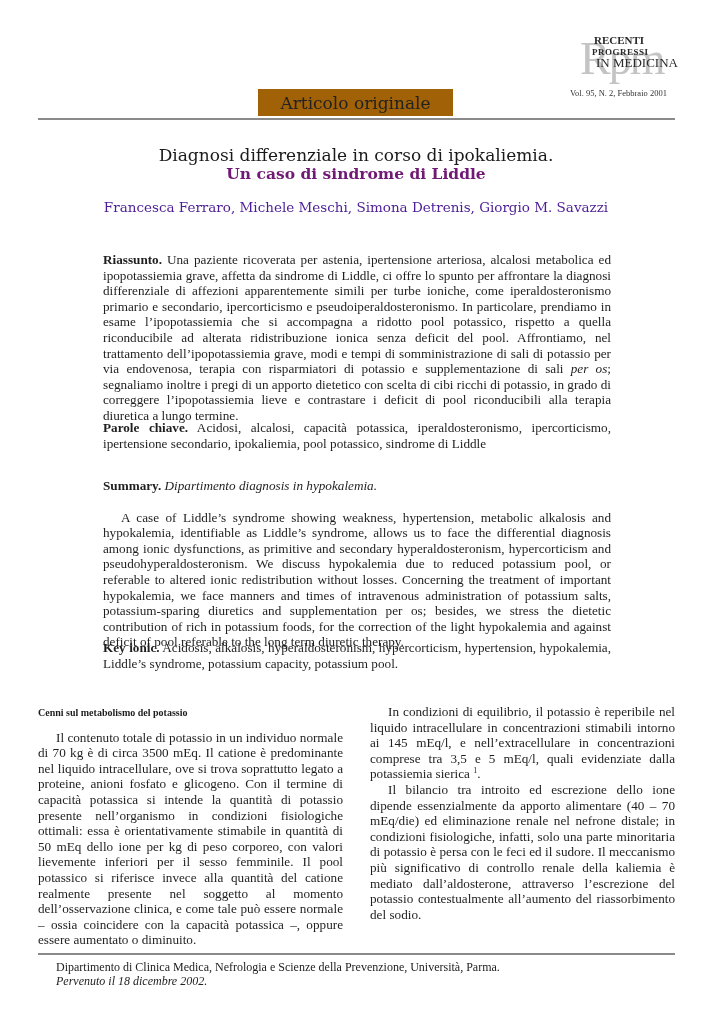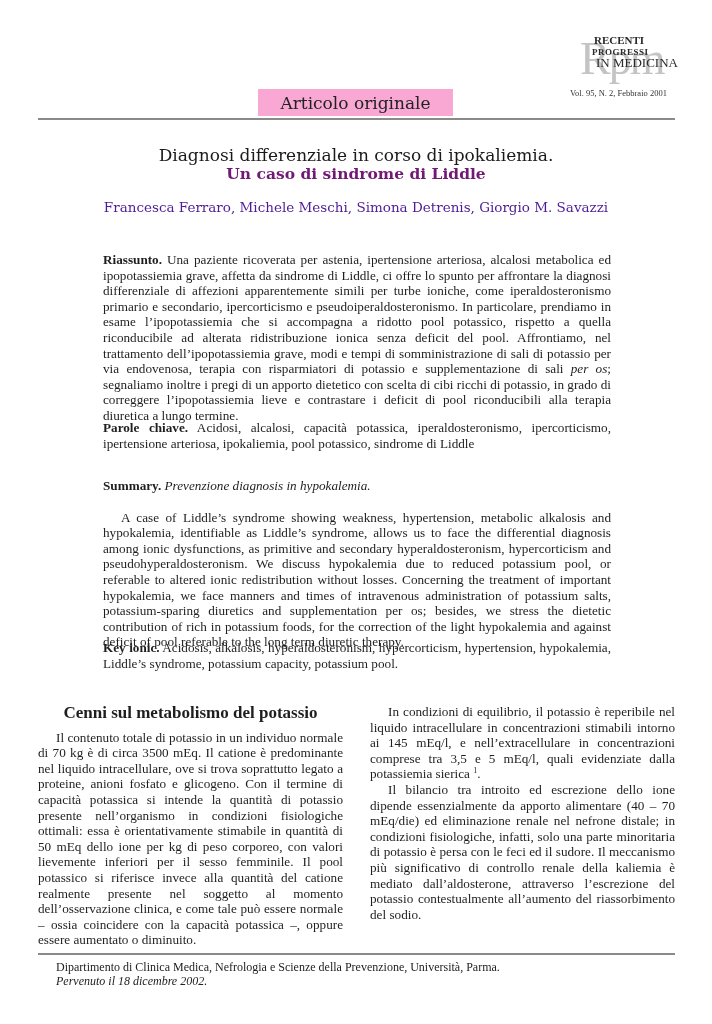--- a/index.html
+++ b/index.html
@@ -39,21 +39,21 @@
 
     .issue {
       left: 570px; top: 88px; width: 120px;
       font-family: "Liberation Serif", serif;
       font-size: 8.5px; color: #333; white-space: nowrap;
     }
 
     
     .section-tab {
       left: 258px; top: 89px; width: 195px; height: 27px;
-      background: #f9a8d4;
+      background: #a16207;
       font-family: "DejaVu Serif", serif;
       font-size: 17px; color: #222;
       text-align: center; line-height: 28px;
     }
     .header-rule {
       left: 38px; top: 118px; width: 637px; height: 2px; background: #8a8a8a;
     }
 
     
     .title {
@@ -89,22 +89,22 @@
     .col {
       width: 305px;
       font-family: "Liberation Serif", serif;
       font-size: 13.2px; line-height: 15.6px; text-align: justify;
       color: #1e1e1e;
     }
     .col p { margin: 0; }
     .col-left { left: 38px; top: 705px; }
     .col-right { left: 370px; top: 704px; }
     .col-heading {
-      font-weight: bold; font-size: 17px; margin-bottom: 9px !important;
-      text-align: center;
+      font-weight: bold; font-size: 10px; margin-bottom: 9px !important;
+      text-align: left;
     }
     sup { font-size: 8px; line-height: 0; }
 
     
     .footer-rule {
       left: 38px; top: 953px; width: 637px; height: 1.5px; background: #8a8a8a;
     }
     .footer {
       left: 56px; top: 960px; width: 600px;
       font-family: "Liberation Serif", serif;
@@ -132,27 +132,27 @@
 <div class="abs authors">Francesca Ferraro, Michele Meschi, Simona Detrenis, Giorgio M. Savazzi</div>
 
 <div class="abs block riassunto">
   <p>
     <span class="lbl">Riassunto.</span><span> Una paziente ricoverata per astenia, ipertensione arteriosa, alcalosi metabolica ed ipopotassiemia grave, affetta da sindrome di Liddle, ci offre lo spunto per affrontare la diagnosi differenziale di affezioni apparentemente simili per turbe ioniche, come iperaldosteronismo primario e secondario, ipercorticismo e pseudoiperaldosteronismo. In particolare, prendiamo in esame l’ipopotassiemia che si accompagna a ridotto pool potassico, rispetto a quella riconducibile ad alterata ridistribuzione ionica senza deficit del pool. Affrontiamo, nel trattamento dell’ipopotassiemia grave, modi e tempi di somministrazione di sali di potassio per via endovenosa, terapia con risparmiatori di potassio e supplementazione di sali </span><em>per os</em><span>; segnaliamo inoltre i pregi di un apporto dietetico con scelta di cibi ricchi di potassio, in grado di correggere l’ipopotassiemia lieve e contrastare i deficit di pool riconducibili alla terapia diuretica a lungo termine.</span>
   </p>
 </div>
 
 <div class="abs block parole">
   <p>
-    <span class="lbl">Parole chiave.</span><span> Acidosi, alcalosi, capacità potassica, iperaldosteronismo, ipercorticismo, ipertensione arteriosa, ipokaliemia, pool potassico, sindrome di Liddle</span>
+    <span class="lbl">Parole chiave.</span><span> Acidosi, alcalosi, capacità potassica, iperaldosteronismo, ipercorticismo, ipertensione secondario, ipokaliemia, pool potassico, sindrome di Liddle</span>
   </p>
 </div>
 
 <div class="abs block summary">
   <p>
-    <span class="lbl">Summary.</span><em> Prevenzione diagnosis in hypokalemia.</em>
+    <span class="lbl">Summary.</span><em> Dipartimento diagnosis in hypokalemia.</em>
   </p>
   <p class="indent">A case of Liddle’s syndrome showing weakness, hypertension, metabolic alkalosis and hypokalemia, identifiable as Liddle’s syndrome, allows us to face the differential diagnosis among ionic dysfunctions, as primitive and secondary hyperaldosteronism, hypercorticism and pseudohyperaldosteronism. We discuss hypokalemia due to reduced potassium pool, or referable to altered ionic redistribution without losses. Concerning the treatment of important hypokalemia, we face manners and times of intravenous administration of potassium salts, potassium-sparing diuretics and supplementation per os; besides, we stress the dietetic contribution of rich in potassium foods, for the correction of the light hypokalemia and against deficit of pool referable to the long term diuretic therapy.</p>
 </div>
 
 <div class="abs block keywords">
   <p>
     <span class="lbl">Key ionic.</span><span> Acidosis, alkalosis, hyperaldosteronism, hypercorticism, hypertension, hypokalemia, Liddle’s syndrome, potassium capacity, potassium pool.</span>
   </p>
 </div>
 

